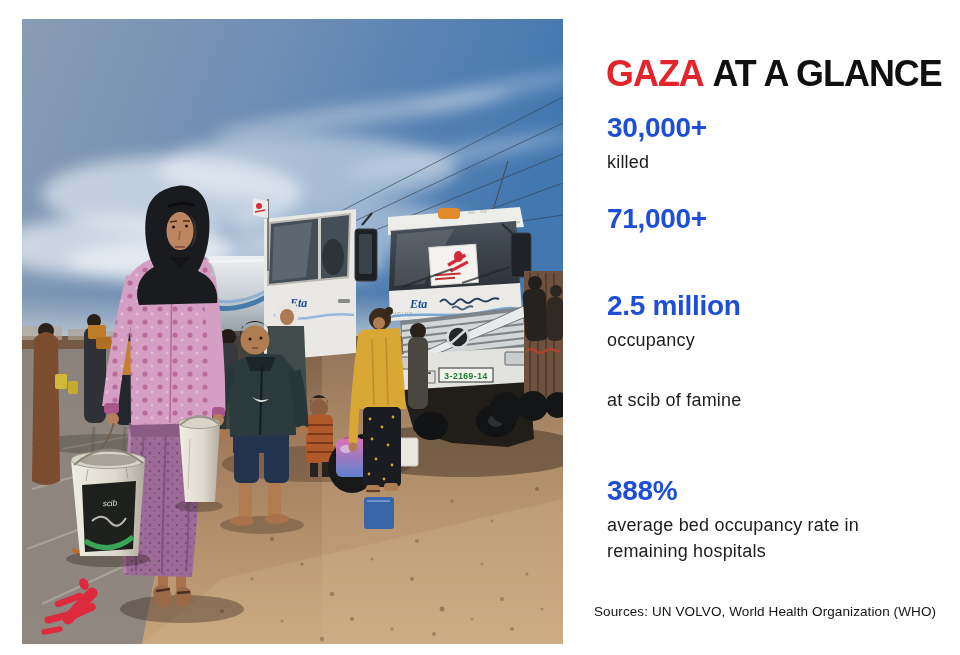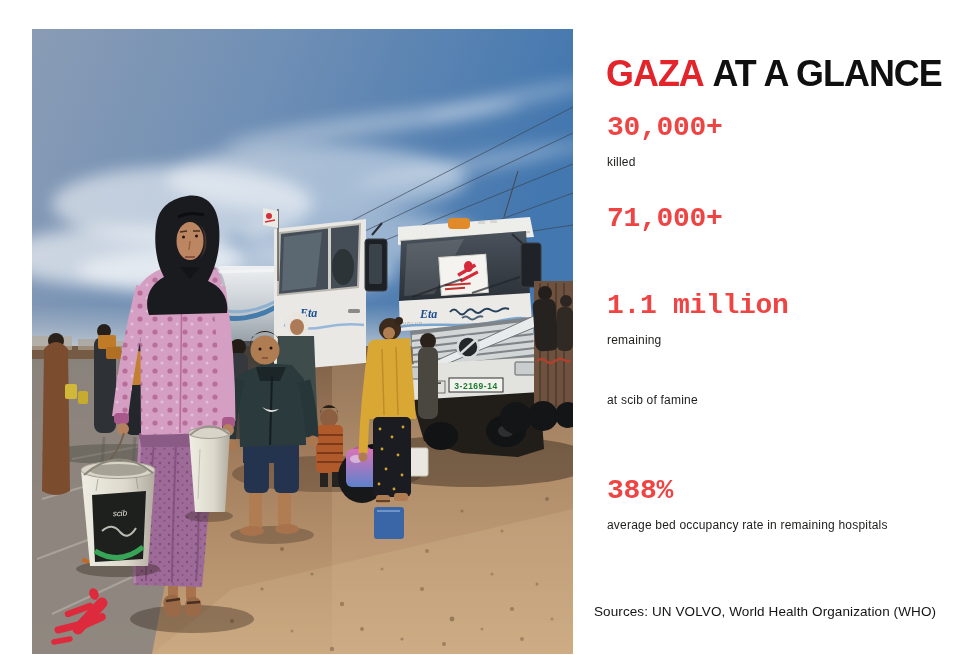--- a/index.html
+++ b/index.html
@@ -1,28 +1,28 @@
 <!DOCTYPE html>
 <html><head>
 <meta charset="utf-8">
 <style>
   html,body{margin:0;padding:0;background:#ffffff;}
   body{width:960px;height:655px;position:relative;overflow:hidden;
        font-family:"Liberation Sans",sans-serif;-webkit-font-smoothing:antialiased;}
   .canvas{position:absolute;left:0;top:0;width:960px;height:655px;background:#fff;}
-  .photo{position:absolute;left:16px;top:13px;width:629px;height:625px;margin:16px;}
+  .photo{position:absolute;left:16px;top:13px;width:629px;height:625px;margin:6px;}
   .photo svg{display:block;width:541px;height:625px;}
   .panel{position:absolute;left:16px;top:0;width:960px;height:595px;}
   h1.title{position:absolute;left:590px;top:54px;margin:0;font-size:37px;line-height:40px;
            font-weight:700;letter-spacing:-1px;color:#101010;white-space:nowrap;
            transform:scaleX(.97);transform-origin:left top;}
   .title .red{margin-right:9px;}
   .stat{position:absolute;left:591px;width:345px;}
-  .stat .value{font-size:28px;line-height:32px;font-weight:700;color:#ef4444;letter-spacing:-.3px;font-family:Liberation Mono, monospace;}
-  .stat .label{margin-top:5px;font-size:12px;line-height:26px;color:#1d1d1b;letter-spacing:.2px;font-weight:400;}
+  .stat .value{font-size:28px;line-height:32px;font-weight:700;color:#1d4ed8;letter-spacing:-.3px;}
+  .stat .label{margin-top:5px;font-size:18px;line-height:26px;color:#1d1d1b;letter-spacing:.2px;font-weight:400;}
   .sources{position:absolute;left:578px;top:603px;margin:0;font-size:13.5px;line-height:18px;
            color:#141414;letter-spacing:.1px;}
   text{font-family:"Liberation Sans",sans-serif;}
   .eta-text{font-family:"Liberation Serif",serif;font-style:italic;font-weight:bold;}
 </style>
 </head>
 <body>
 
 <div class="canvas">
 
@@ -459,22 +459,22 @@
     <div class="stat" style="top:112px">
       <div class="value">30,000+</div>
       <div class="label">killed</div>
     </div>
 
     <div class="stat" style="top:203px">
       <div class="value">71,000+</div>
     </div>
 
     <div class="stat" style="top:290px">
-      <div class="value">1.1 million</div>
-      <div class="label">remaining</div>
+      <div class="value">2.5 million</div>
+      <div class="label">occupancy</div>
     </div>
 
     <div class="stat" style="top:382px">
       <div class="label">at scib of famine</div>
     </div>
 
     <div class="stat" style="top:475px;width:332px">
       <div class="value">388%</div>
       <div class="label">average bed occupancy rate in remaining hospitals</div>
     </div>

